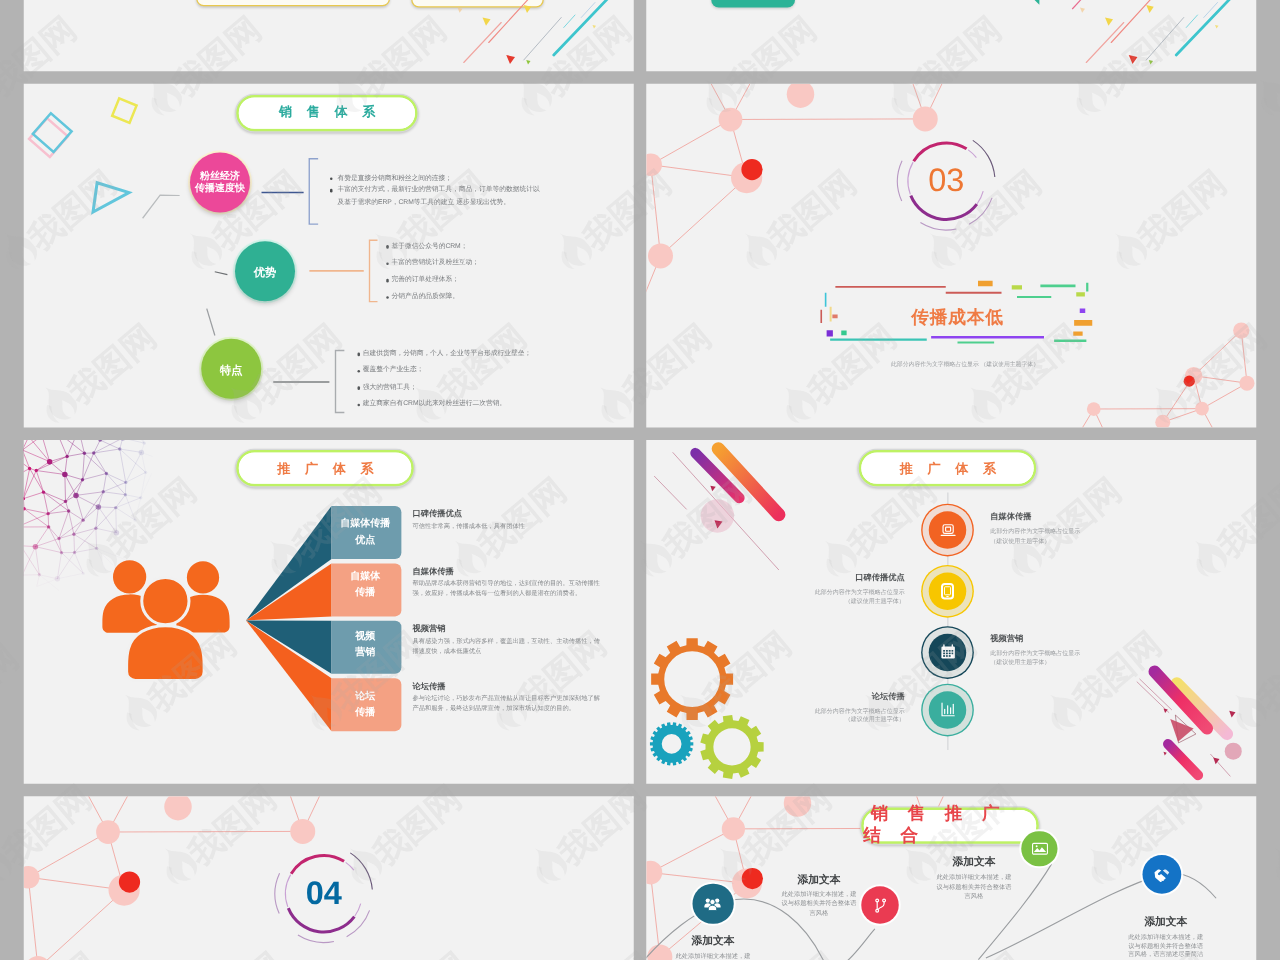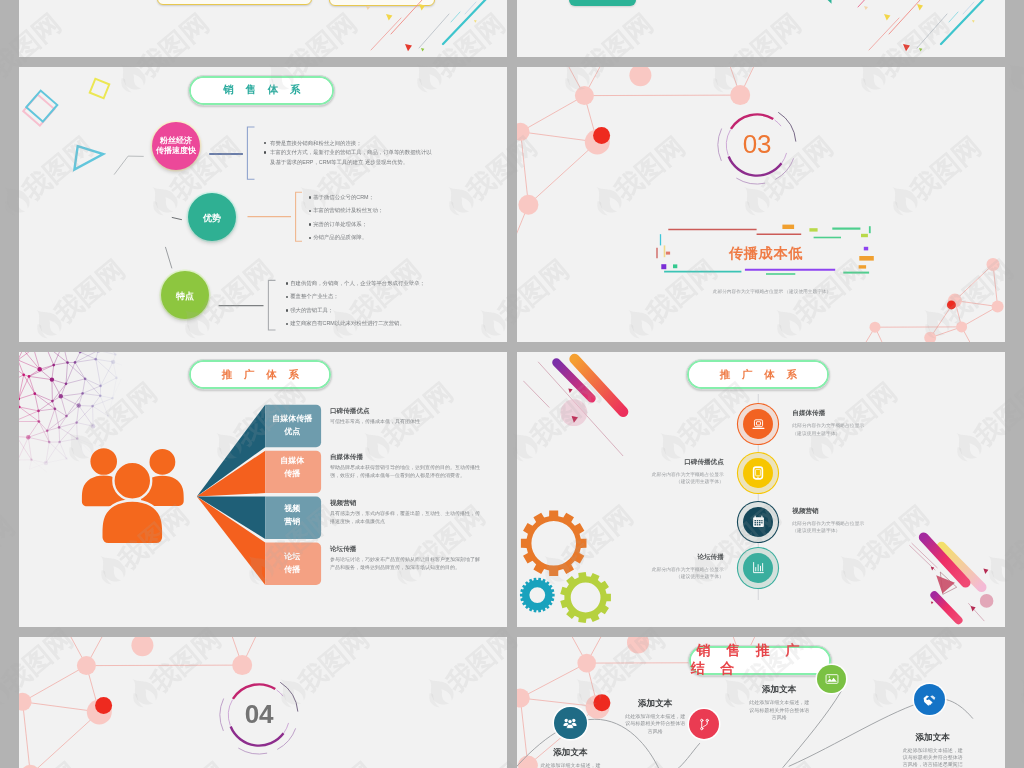--- a/index.html
+++ b/index.html
@@ -5,21 +5,21 @@
 <style>
   html,body{margin:0;padding:0;}
   body{width:1024px;height:768px;background:#b3b3b3;overflow:hidden;
        font-family:"Liberation Sans",sans-serif;}
   .grid{position:absolute;left:19px;top:-218px;width:986px;}
   .slide{position:absolute;width:488px;height:275px;background:#f2f2f2;overflow:hidden;}
   .slide.c0{left:0;}
   .slide.c1{left:498px;}
 
   
-  .pill{position:absolute;border:1px solid #d5d7d8;border-radius:999px;background:#86efac;
+  .pill{position:absolute;border:1px solid #d5d7d8;border-radius:999px;background:#bef264;
         box-shadow:0 1px 2px rgba(0,0,0,.18);padding:2px;}
   .pill-inner{border-radius:999px;background:#fff;height:100%;display:flex;align-items:center;
         justify-content:center;box-shadow:inset 0 0 0 1px #fff;}
   .pill-inner span{letter-spacing:.42em;text-indent:.42em;font-weight:bold;}
 
   
   .circ{position:absolute;border-radius:50%;display:flex;flex-direction:column;
         align-items:center;justify-content:center;color:#fff;text-align:center;}
 
   .wm-layer{position:absolute;left:0;top:0;width:1024px;height:768px;pointer-events:none;z-index:5;}
@@ -109,21 +109,21 @@
   .s6-txt.r{text-align:left;}
   .s6-txt.l{text-align:right;}
   .s6-txt .h{font-size:6.6px;font-weight:bold;color:#4f5254;margin-bottom:4px;}
   .s6-txt .b{font-size:4.8px;line-height:7.4px;color:#9a9da0;}
 
   
   .s7-net{position:absolute;left:0;top:0;}
   .s7-ring{position:absolute;left:199.1px;top:36.6px;}
   .s7-num{position:absolute;left:199.1px;top:36.6px;width:82px;height:82px;
      display:flex;align-items:center;justify-content:center;
-     font-size:26px;font-weight:bold;color:#737373;}
+     font-size:26px;font-weight:bold;color:#0369a1;}
 
   
   .s8-net{position:absolute;left:0;top:0;}
   .s8-curves{position:absolute;left:0;top:0;}
   .s8-pill{left:170.7px;top:7.6px;width:138.2px;height:25.5px;}
   .s8-pill .pill-inner span{font-size:14px;color:#e8454a;}
   .s8-circ{position:absolute;border-radius:50%;display:flex;align-items:center;justify-content:center;
      box-shadow:0 0 0 1.6px rgba(255,255,255,.9);}
   .s8-txt{position:absolute;width:62px;text-align:center;}
   .s8-txt .h{font-size:8.6px;font-weight:bold;color:#3f4244;margin-bottom:3px;}

